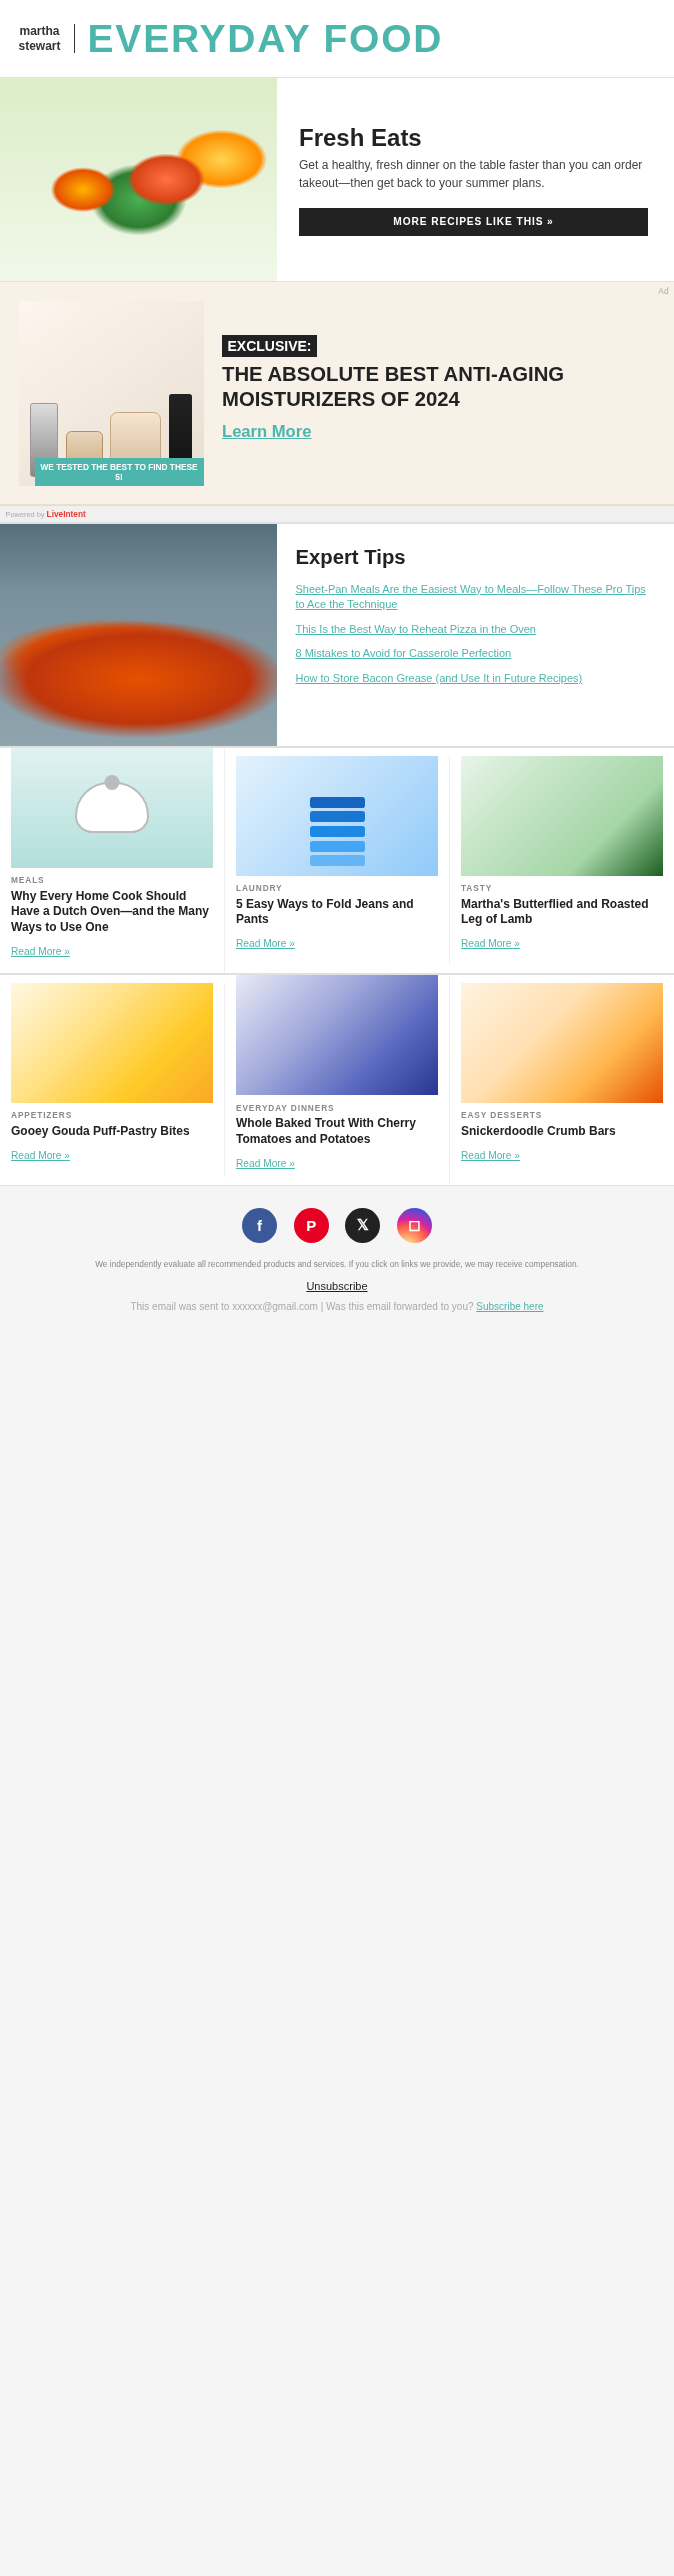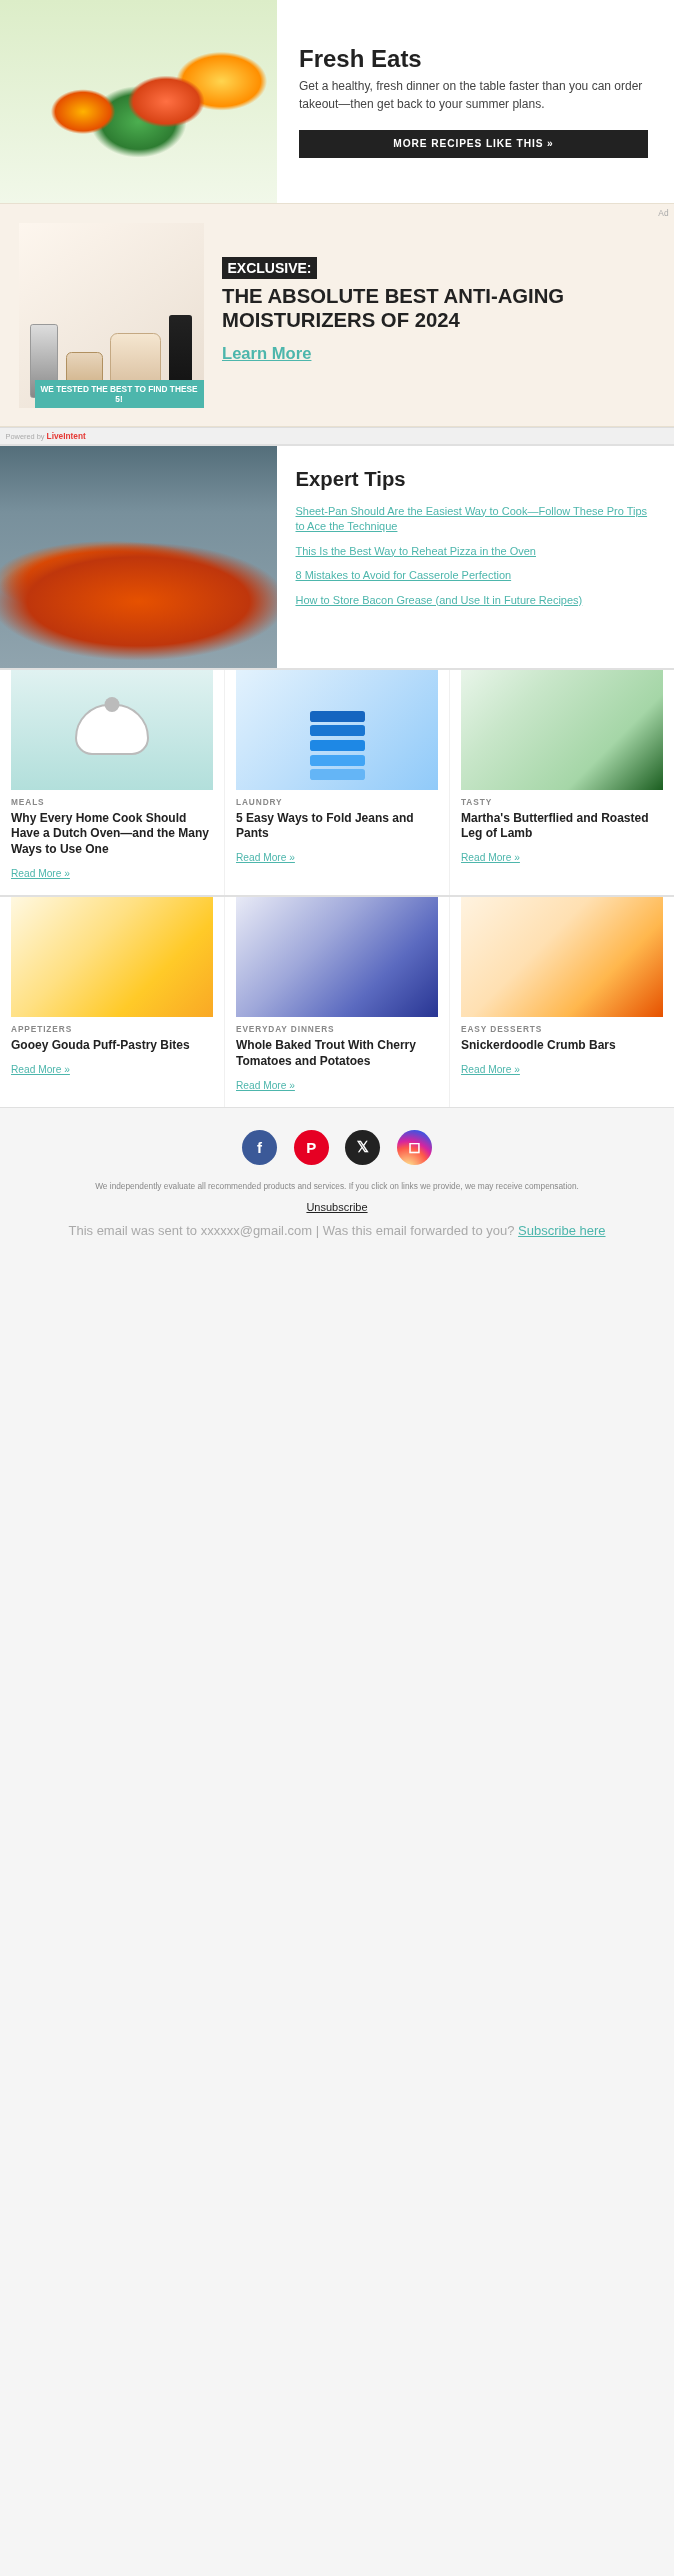--- a/index.html
+++ b/index.html
@@ -266,20 +266,21 @@
       line-height: 1.4;
       cursor: pointer;
     }
 
     
     .three-col {
       display: flex;
       flex-direction: row;
       border-top: 2.8px solid #e0e0e0;
       background: #fff;
+      align-items: center;
     }
     .col-item {
       flex: 1;
       padding: 0 11px 15px 11px;
       border-right: 0.9px solid #f0f0f0;
     }
     .col-item:last-child { border-right: none; }
     .col-img {
       width: 100%;
       height: 120px;
@@ -410,41 +411,48 @@
     }
     .unsubscribe-link {
       display: block;
       font-size: 11px;
       color: #222;
       text-decoration: underline;
       cursor: pointer;
       margin-bottom: 9.2px;
     }
     .footer-sent {
-      font-size: 13px;
+      font-size: 10px;
       color: #aaa;
       margin-bottom: 0;
     }
     .footer-sent a {
       color: #4db6ac;
       text-decoration: underline;
     }
     .footer-address {
       font-size: 8.3px;
       color: #aaa;
     }
     .footer-address a {
       color: #aaa;
       text-decoration: underline;
     }
   </style>
 </head>
 <body>
 
 <div class="email-container">
+  <div class="header">
+    <div class="header-logo-ms">
+      <span>martha</span>
+      <span>stewart</span>
+    </div>
+    <div class="header-title">EVERYDAY FOOD</div>
+  </div>
 
   <div class="hero-section">
     <div class="hero-image">
       <div class="hero-food-img"></div>
     </div>
     <div class="hero-content">
       <h2>Fresh Eats</h2>
       <p>Get a healthy, fresh dinner on the table faster than you can order takeout—then get back to your summer plans.</p>
       <button class="cta-button">MORE RECIPES LIKE THIS »</button>
     </div>
@@ -471,21 +479,21 @@
     <span>Powered by</span>
     <span style="color:#e53935; font-weight:bold; font-size:8.3px;"> LiveIntent</span>
   </div>
 
   <div class="expert-section">
     <div class="expert-image">
       <div class="expert-food-img"></div>
     </div>
     <div class="expert-content">
       <h2>Expert Tips</h2>
-      <a class="expert-tip-link">Sheet-Pan Should Are the Easiest Way to Cook—Follow These Pro Tips to Ace the Technique</a>
+      <a class="expert-tip-link">Sheet-Pan Meals Are the Easiest Way to Meals—Follow These Pro Tips to Ace the Technique</a>
       <a class="expert-tip-link">This Is the Best Way to Reheat Pizza in the Oven</a>
       <a class="expert-tip-link">8 Mistakes to Avoid for Casserole Perfection</a>
       <a class="expert-tip-link">How to Store Bacon Grease (and Use It in Future Recipes)</a>
     </div>
   </div>
 
   <div class="three-col">
 
     <div class="col-item">
       <div class="col-img">

